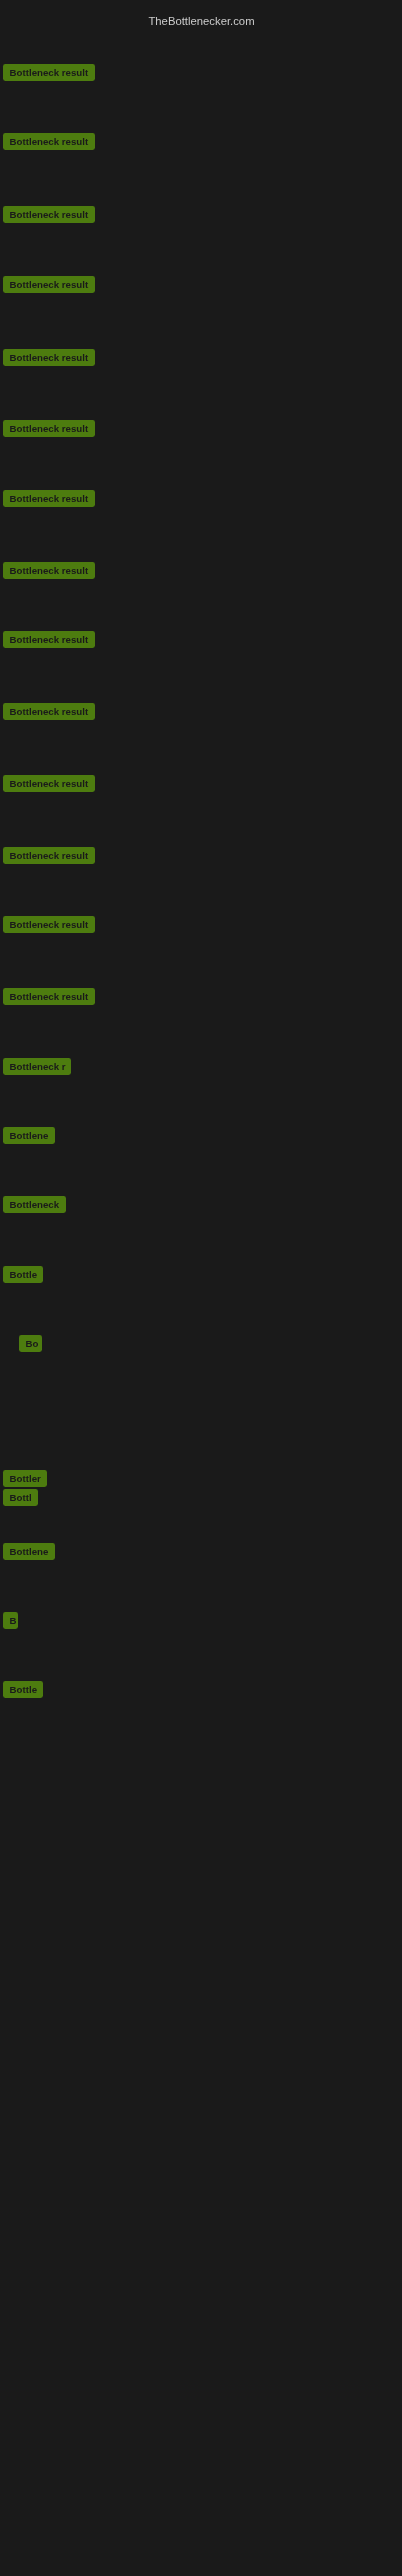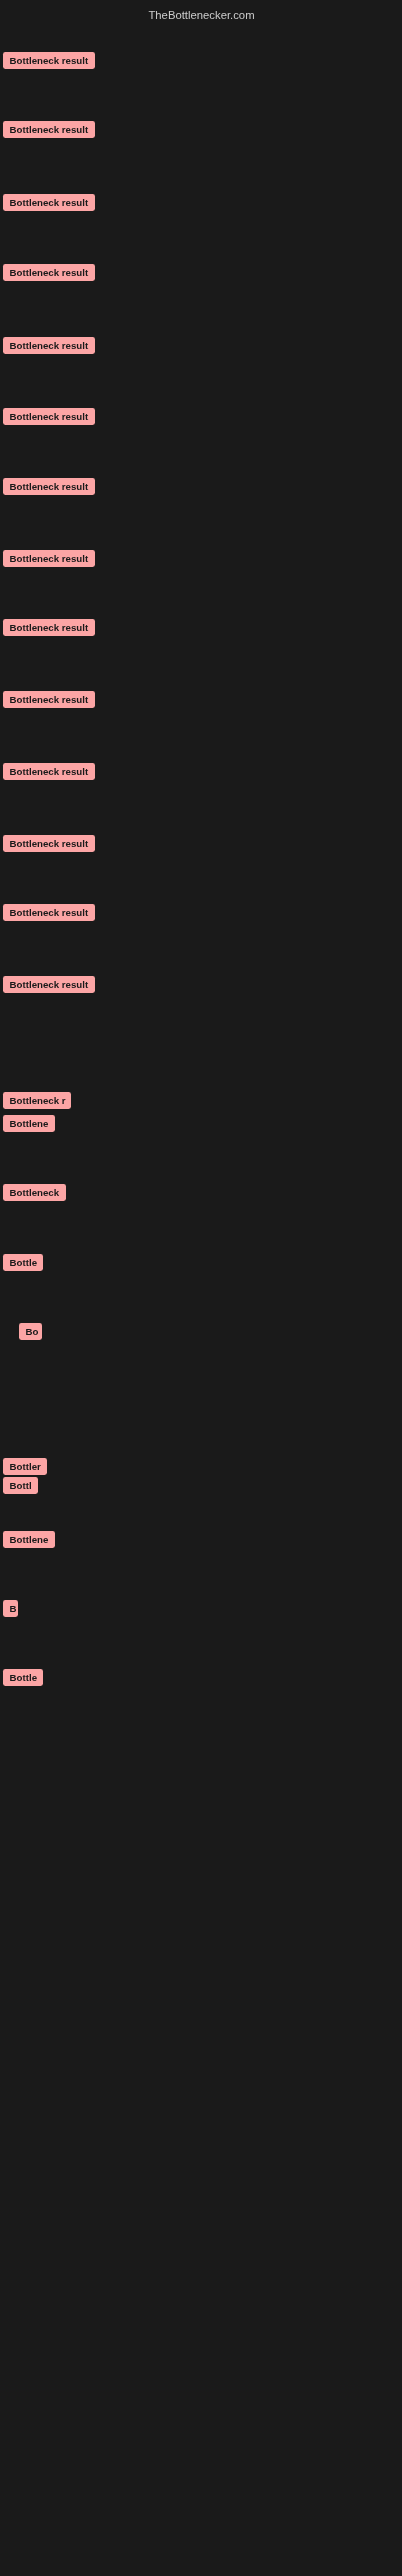--- a/index.html
+++ b/index.html
@@ -13,27 +13,27 @@
       min-height: 2576px;
       background-color: #1a1a1a;
       font-family: Arial, sans-serif;
       position: relative;
     }
 
     .site-title {
       text-align: center;
       color: #cccccc;
       font-size: 11.3px;
-      padding: 9px 0;
+      padding: 15px 0;
       background-color: #1a1a1a;
     }
 
     .bottleneck-badge {
       display: inline-block;
-      background-color: #fca5a5;
+      background-color: #4d7c0f;
       color: #1a1a1a;
       font-size: 9.7px;
       font-weight: bold;
       padding: 3.2px 6.4px;
       border-radius: 2.4px;
       white-space: nowrap;
       overflow: hidden;
     }
   </style>
 </head>
@@ -51,21 +51,21 @@
     <div style="position: absolute; top: 307px; left: 3.2px;"><span class="bottleneck-badge" style="max-width: 105px;">Bottleneck result</span></div>
     <div style="position: absolute; top: 378px; left: 3.2px;"><span class="bottleneck-badge" style="max-width: 105px;">Bottleneck result</span></div>
     <div style="position: absolute; top: 448px; left: 3.2px;"><span class="bottleneck-badge" style="max-width: 105px;">Bottleneck result</span></div>
     <div style="position: absolute; top: 520px; left: 3.2px;"><span class="bottleneck-badge" style="max-width: 105px;">Bottleneck result</span></div>
     <div style="position: absolute; top: 589px; left: 3.2px;"><span class="bottleneck-badge" style="max-width: 105px;">Bottleneck result</span></div>
     <div style="position: absolute; top: 661px; left: 3.2px;"><span class="bottleneck-badge" style="max-width: 105px;">Bottleneck result</span></div>
     <div style="position: absolute; top: 733px; left: 3.2px;"><span class="bottleneck-badge" style="max-width: 105px;">Bottleneck result</span></div>
     <div style="position: absolute; top: 805px; left: 3.2px;"><span class="bottleneck-badge" style="max-width: 97px;">Bottleneck result</span></div>
     <div style="position: absolute; top: 874px; left: 3.2px;"><span class="bottleneck-badge" style="max-width: 97px;">Bottleneck result</span></div>
     <div style="position: absolute; top: 946px; left: 3.2px;"><span class="bottleneck-badge" style="max-width: 93px;">Bottleneck result</span></div>
-    <div style="position: absolute; top: 1016px; left: 3.2px;"><span class="bottleneck-badge" style="max-width: 68px; margin-top: 46px;">Bottleneck r</span></div>
+    <div style="position: absolute; top: 1016px; left: 3.2px;"><span class="bottleneck-badge" style="max-width: 68px;">Bottleneck r</span></div>
     <div style="position: absolute; top: 1085px; left: 3.2px;"><span class="bottleneck-badge" style="max-width: 56px;">Bottlene</span></div>
     <div style="position: absolute; top: 1154px; left: 3.2px;"><span class="bottleneck-badge" style="max-width: 63px;">Bottleneck</span></div>
     <div style="position: absolute; top: 1224px; left: 3.2px;"><span class="bottleneck-badge" style="max-width: 44px;">Bottle</span></div>
     <div style="position: absolute; top: 1293px; left: 19px;"><span class="bottleneck-badge" style="max-width: 22.5px;">Bo</span></div>
     <div style="position: absolute; top: 1428px; left: 3.2px;"><span class="bottleneck-badge" style="max-width: 44px;">Bottler</span></div>
     <div style="position: absolute; top: 1431px; left: 3.2px; margin-top: 16px;"><span class="bottleneck-badge" style="max-width: 36px;">Bottl</span></div>
     <div style="position: absolute; top: 1501px; left: 3.2px;"><span class="bottleneck-badge" style="max-width: 52px;">Bottlene</span></div>
     <div style="position: absolute; top: 1570px; left: 3.2px;"><span class="bottleneck-badge" style="max-width: 14.5px;">B</span></div>
     <div style="position: absolute; top: 1639px; left: 3.2px;"><span class="bottleneck-badge" style="max-width: 40px;">Bottle</span></div>
   </div>

